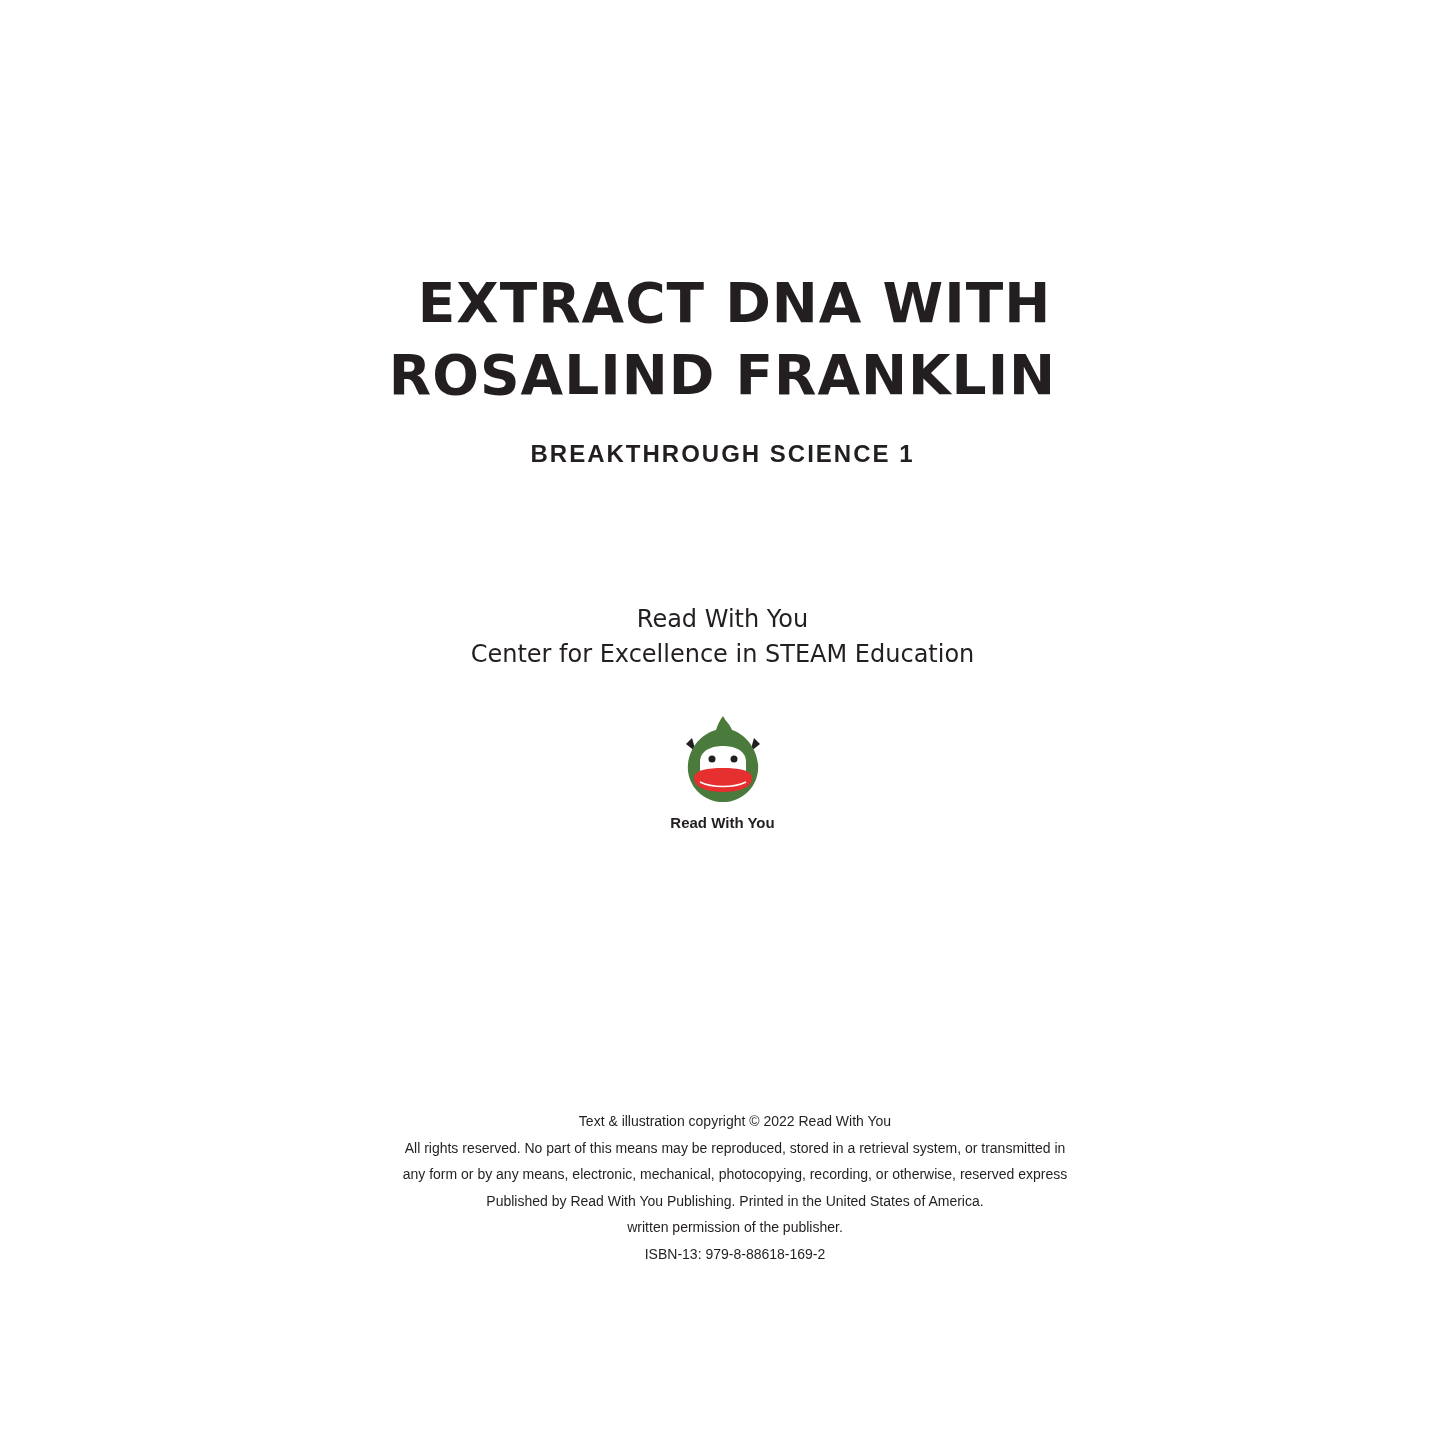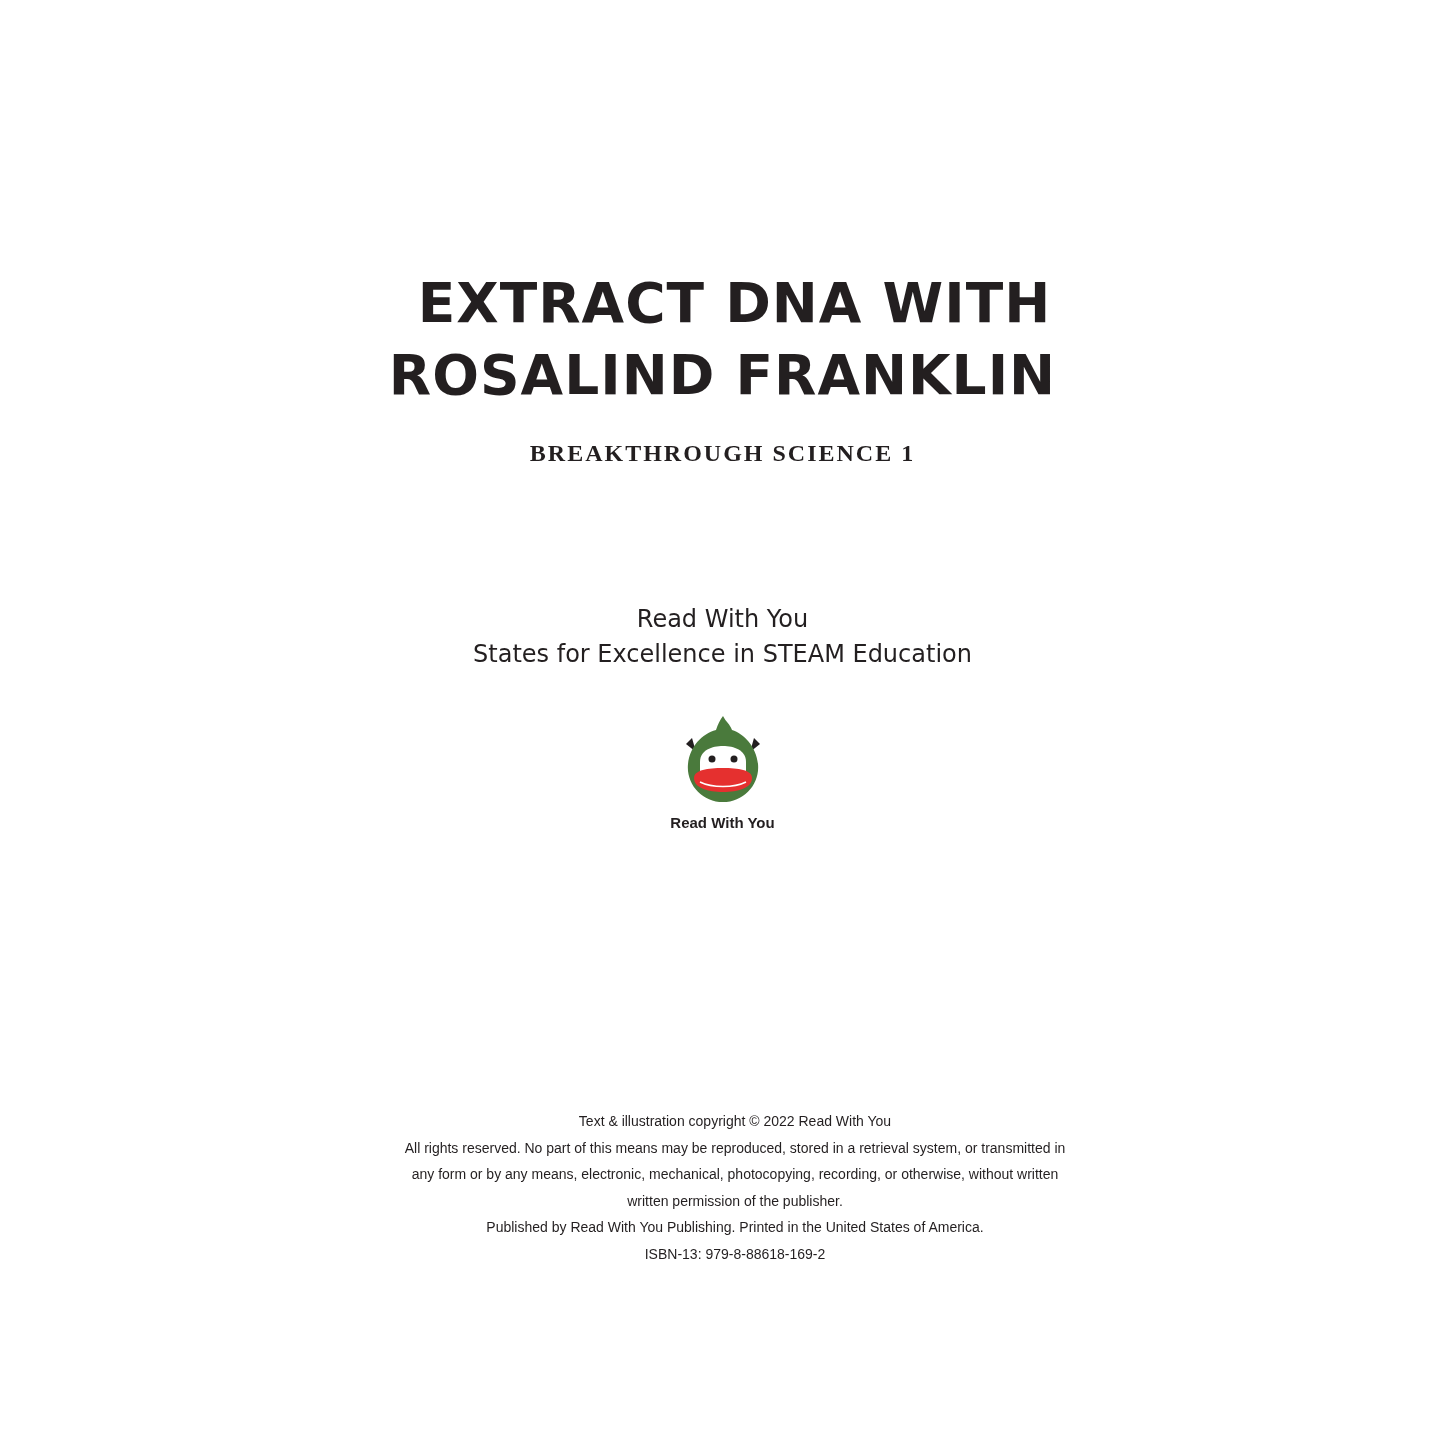--- a/index.html
+++ b/index.html
@@ -7,21 +7,21 @@
     .title {
       position:absolute; left:0; width:1445px; text-align:center;
       font-family:"DejaVu Sans", sans-serif; font-weight:bold;
       font-size:55px; letter-spacing:1px; line-height:62px; color:#231f20;
       transform:scaleY(1.0);
     }
     .t1 { top:272px;margin-left:12px; }
     .t2 { top:344px; }
     .subtitle {
       position:absolute; top:440px; left:0; width:1445px; text-align:center;
-      font-family:Liberation Serif, serif; font-weight:bold; font-size:24px; letter-spacing:2px; color:#231f20;
+      font-family:Liberation Sans, sans-serif; font-weight:bold; font-size:24px; letter-spacing:2px; color:#231f20;
     }
     .org {
       position:absolute; left:0; width:1445px; text-align:center;
       font-family:"DejaVu Sans", sans-serif; font-size:24px; color:#231f20;
     }
     .o1 { top:605px; }
     .o2 { top:640px; }
     .logo { position:absolute; left:682px; top:712px; width:82px; height:96px; }
     .logo-text {
       position:absolute; top:814px; left:0; width:1445px; text-align:center;
@@ -35,21 +35,21 @@
   </style>
 </head>
 <body>
 
 <div class="title t1">EXTRACT DNA WITH</div>
 <div class="title t2">ROSALIND FRANKLIN</div>
 
 <div class="subtitle">BREAKTHROUGH SCIENCE 1</div>
 
 <div class="org o1">Read With You</div>
-<div class="org o2">States for Excellence in STEAM Education</div>
+<div class="org o2">Center for Excellence in STEAM Education</div>
 
 <div class="logo">
   <svg width="82" height="96" viewBox="0 0 82 96">
 
     <path d="M4 32 L10 26 L14 40 Z" fill="#231f20"></path>
     <path d="M78 32 L72 26 L68 40 Z" fill="#231f20"></path>
 
     <path d="M41 4 C44 10 48 12 50 18 C62 22 74 34 76 52 C78 72 62 90 41 90 C20 90 4 72 6 52 C8 34 20 22 34 18 C36 12 38 8 41 4 Z" fill="#4a7a3c"></path>
 
     <path d="M18 50 C18 38 30 34 41 34 C52 34 64 38 64 50 L64 62 L18 62 Z" fill="#ffffff"></path>
@@ -58,17 +58,17 @@
 
     <path d="M12 66 C12 58 26 56 41 56 C56 56 70 58 70 66 C70 76 56 80 41 80 C26 80 12 76 12 66 Z" fill="#e5302f"></path>
     <path d="M18 70 C30 76 52 76 64 70" stroke="#ffffff" stroke-width="1.5" fill="none"></path>
   </svg>
 </div>
 <div class="logo-text">Read With You</div>
 
 <div class="legal">
   <div>Text &amp; illustration copyright © 2022 Read With You</div>
   <div>All rights reserved.  No part of this means may be reproduced, stored in a retrieval system, or transmitted in</div>
-  <div>any form or by any means, electronic, mechanical, photocopying, recording, or otherwise, without written</div>
+  <div>any form or by any means, electronic, mechanical, photocopying, recording, or otherwise, reserved express</div>
+  <div>Published by Read With You Publishing.  Printed in the United States of America.</div>
   <div>written permission of the publisher.</div>
-  <div>Published by Read With You Publishing.  Printed in the United States of America.</div>
   <div>ISBN-13: 979-8-88618-169-2</div>
 </div>
 
 </body></html>

